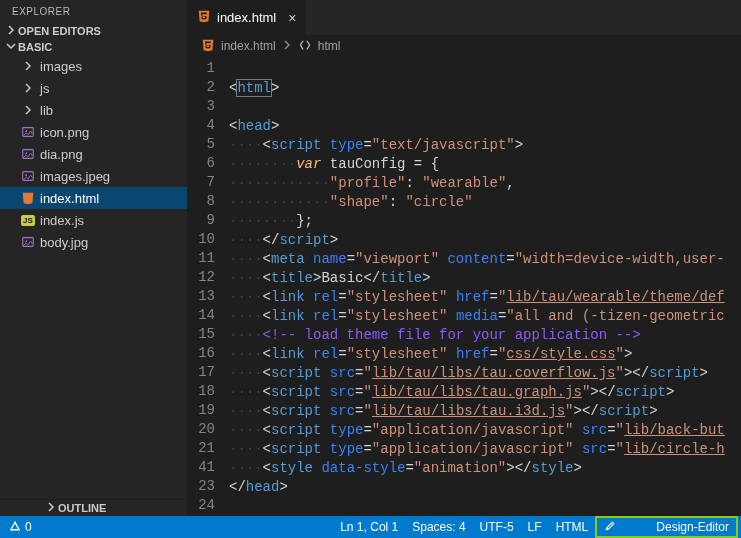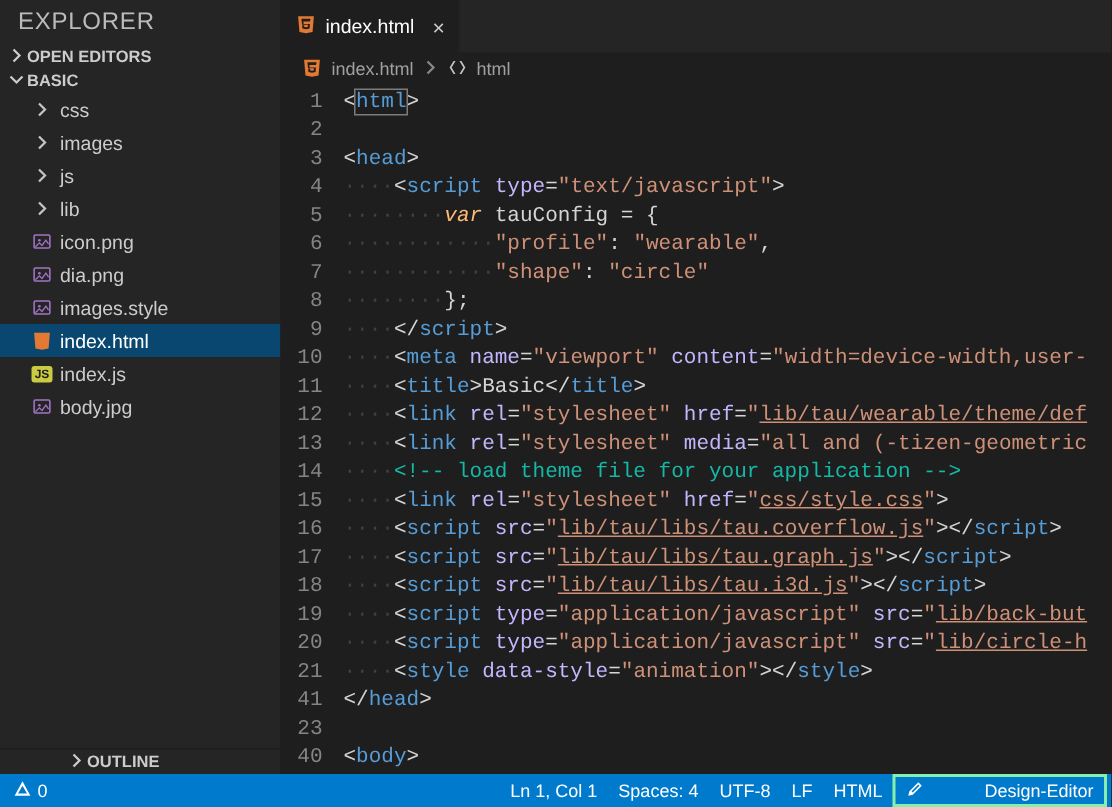--- a/index.html
+++ b/index.html
@@ -10,21 +10,21 @@
   color: #cccccc;
   overflow: hidden;
   width: 741px;
   height: 538px;
 }
 .container { display: flex; flex-direction: column; height: 538px; }
 .main { display: flex; flex: 1; overflow: hidden; }
 
 
 .sidebar { width: 187px; background: #252526; display: flex; flex-direction: column; }
-.explorer-header { padding: 6px 12px; font-size: 16px; letter-spacing: 0.5px; color: #bbbbbb; }
+.explorer-header { padding: 6px 12px; font-size: 10px; letter-spacing: 0.5px; color: #bbbbbb; }
 .section-header {
   display: flex; align-items: flex-start; padding: 2px 4px;
   font-size: 11px; font-weight: bold; color: #cccccc; cursor: pointer;
 }
 .section-header .chev { width: 14px; display: inline-flex; justify-content: center; }
 .tree { flex: 1; overflow: auto; }
 .tree-item {
   display: flex; align-items: center; padding: 2px 0 2px 18px;
   font-size: 13px; color: #cccccc; cursor: pointer; height: 22px;
 }
@@ -42,41 +42,41 @@
   border-right: 1px solid #252526; gap: 6px;
 }
 .tab .close { color: #cccccc; font-size: 14px; margin-left: 6px; }
 .breadcrumb {
   display: flex; align-items: center; padding: 4px 14px;
   font-size: 12px; color: #a0a0a0; height: 22px; gap: 6px;
 }
 .breadcrumb .sep { color: #666; }
 .code-area { flex: 1; display: flex; overflow: hidden; font-family: Consolas, 'Courier New', monospace; font-size: 14px; }
 .gutter { width: 42px; text-align: right; padding-right: 14px; color: #858585; line-height: 19px; padding-top: 2px; }
-.code { flex: 1; overflow: hidden; line-height: 19px; padding-top: 2px; white-space: pre; }
+.code { flex: 1; overflow: hidden; line-height: 19px; padding-top: 2px; white-space: pre; margin-top: 20px; }
 .code-line { height: 19px; }
 .indent { color: #404040; }
 .tag { color: #569cd6; }
-.attr { color: #c4b5fd; }
+.attr { color: #3b82f6; }
 .str { color: #ce9178; }
 .kw { color: #fdba74; font-style: italic; }
 .txt { color: #d4d4d4; }
-.com { color: #14b8a6; }
+.com { color: #8b5cf6; }
 .underline { text-decoration: underline; }
 .cursor-box { outline: 1px solid #7c7c7c; }
 
 
 .statusbar {
   height: 22px; background: #007acc; color: #ffffff;
   display: flex; align-items: center; font-size: 12px;
   justify-content: space-between; padding: 0 2px;
 }
 .status-left, .status-right { display: flex; align-items: center; height: 100%; }
 .status-item { padding: 0 7px; display: flex; align-items: center; gap: 4px; height: 100%; }
-.design-editor { border: 2px solid #86efac; margin-right: 1px; gap: 40px; }
+.design-editor { border: 2px solid #84cc16; margin-right: 1px; gap: 40px; }
 </style>
 </head>
 <body>
 
 <div class="container">
   <div class="main">
 
     <div class="sidebar">
       <div class="explorer-header">EXPLORER</div>
 
@@ -98,44 +98,36 @@
         <span>BASIC</span>
       </div>
 
       <div class="tree" id="file-tree">
           <div class="tree-item">
             <span class="icon">
               <svg width="10" height="10" viewBox="0 0 10 10">
                 <path d="M3 1 L7 5 L3 9" stroke="#c5c5c5" fill="none" stroke-width="1.5"></path>
               </svg>
             </span>
-            <span>css</span>
+            <span>images</span>
           </div>
           <div class="tree-item">
             <span class="icon">
               <svg width="10" height="10" viewBox="0 0 10 10">
                 <path d="M3 1 L7 5 L3 9" stroke="#c5c5c5" fill="none" stroke-width="1.5"></path>
               </svg>
             </span>
-            <span>images</span>
+            <span>js</span>
           </div>
           <div class="tree-item">
             <span class="icon">
               <svg width="10" height="10" viewBox="0 0 10 10">
                 <path d="M3 1 L7 5 L3 9" stroke="#c5c5c5" fill="none" stroke-width="1.5"></path>
               </svg>
             </span>
-            <span>js</span>
-          </div>
-          <div class="tree-item">
-            <span class="icon">
-              <svg width="10" height="10" viewBox="0 0 10 10">
-                <path d="M3 1 L7 5 L3 9" stroke="#c5c5c5" fill="none" stroke-width="1.5"></path>
-              </svg>
-            </span>
             <span>lib</span>
           </div>
           <div class="tree-item">
             <span class="icon">
               <svg width="14" height="14" viewBox="0 0 16 16">
                 <rect x="2" y="3" width="12" height="10" rx="1" fill="none" stroke="#a074c4" stroke-width="1.2"></rect>
                 <circle cx="6" cy="7" r="1" fill="#a074c4"></circle>
                 <path d="M3 12l3-3 2 2 3-4 2 3" stroke="#a074c4" fill="none"></path>
               </svg>
             </span>
@@ -152,21 +144,21 @@
             <span>dia.png</span>
           </div>
           <div class="tree-item">
             <span class="icon">
               <svg width="14" height="14" viewBox="0 0 16 16">
                 <rect x="2" y="3" width="12" height="10" rx="1" fill="none" stroke="#a074c4" stroke-width="1.2"></rect>
                 <circle cx="6" cy="7" r="1" fill="#a074c4"></circle>
                 <path d="M3 12l3-3 2 2 3-4 2 3" stroke="#a074c4" fill="none"></path>
               </svg>
             </span>
-            <span>images.style</span>
+            <span>images.jpeg</span>
           </div>
           <div class="tree-item selected">
             <span class="icon">
               <svg width="14" height="14" viewBox="0 0 16 16">
                 <path fill="#e37933" d="M2 2l1 12 5 1 5-1 1-12H2z"></path>
               </svg>
             </span>
             <span>index.html</span>
           </div>
           <div class="tree-item">
@@ -248,21 +240,21 @@
             <div class="code-line">14</div>
             <div class="code-line">15</div>
             <div class="code-line">16</div>
             <div class="code-line">17</div>
             <div class="code-line">18</div>
             <div class="code-line">19</div>
             <div class="code-line">20</div>
             <div class="code-line">21</div>
             <div class="code-line">41</div>
             <div class="code-line">23</div>
-            <div class="code-line">40</div>
+            <div class="code-line">24</div>
           </div>
         <div class="code" id="code"><div class="code-line"><span class="txt">&lt;</span><span class="tag cursor-box">html</span><span class="txt">&gt;</span></div><div class="code-line"></div><div class="code-line"><span class="txt">&lt;</span><span class="tag">head</span><span class="txt">&gt;</span></div><div class="code-line"><span class="indent">····</span><span class="txt">&lt;</span><span class="tag">script</span> <span class="attr">type</span><span class="txt">=</span><span class="str">"text/javascript"</span><span class="txt">&gt;</span></div><div class="code-line"><span class="indent">········</span><span class="kw">var</span> <span class="txt">tauConfig = {</span></div><div class="code-line"><span class="indent">············</span><span class="str">"profile"</span><span class="txt">: </span><span class="str">"wearable"</span><span class="txt">,</span></div><div class="code-line"><span class="indent">············</span><span class="str">"shape"</span><span class="txt">: </span><span class="str">"circle"</span></div><div class="code-line"><span class="indent">········</span><span class="txt">};</span></div><div class="code-line"><span class="indent">····</span><span class="txt">&lt;/</span><span class="tag">script</span><span class="txt">&gt;</span></div><div class="code-line"><span class="indent">····</span><span class="txt">&lt;</span><span class="tag">meta</span> <span class="attr">name</span><span class="txt">=</span><span class="str">"viewport"</span> <span class="attr">content</span><span class="txt">=</span><span class="str">"width=device-width,user-</span></div><div class="code-line"><span class="indent">····</span><span class="txt">&lt;</span><span class="tag">title</span><span class="txt">&gt;Basic&lt;/</span><span class="tag">title</span><span class="txt">&gt;</span></div><div class="code-line"><span class="indent">····</span><span class="txt">&lt;</span><span class="tag">link</span> <span class="attr">rel</span><span class="txt">=</span><span class="str">"stylesheet"</span> <span class="attr">href</span><span class="txt">=</span><span class="str">"<span class="underline">lib/tau/wearable/theme/def</span></span></div><div class="code-line"><span class="indent">····</span><span class="txt">&lt;</span><span class="tag">link</span> <span class="attr">rel</span><span class="txt">=</span><span class="str">"stylesheet"</span> <span class="attr">media</span><span class="txt">=</span><span class="str">"all and (-tizen-geometric</span></div><div class="code-line"><span class="indent">····</span><span class="com">&lt;!-- load theme file for your application --&gt;</span></div><div class="code-line"><span class="indent">····</span><span class="txt">&lt;</span><span class="tag">link</span> <span class="attr">rel</span><span class="txt">=</span><span class="str">"stylesheet"</span> <span class="attr">href</span><span class="txt">=</span><span class="str">"<span class="underline">css/style.css</span>"</span><span class="txt">&gt;</span></div><div class="code-line"><span class="indent">····</span><span class="txt">&lt;</span><span class="tag">script</span> <span class="attr">src</span><span class="txt">=</span><span class="str">"<span class="underline">lib/tau/libs/tau.coverflow.js</span>"</span><span class="txt">&gt;&lt;/</span><span class="tag">script</span><span class="txt">&gt;</span></div><div class="code-line"><span class="indent">····</span><span class="txt">&lt;</span><span class="tag">script</span> <span class="attr">src</span><span class="txt">=</span><span class="str">"<span class="underline">lib/tau/libs/tau.graph.js</span>"</span><span class="txt">&gt;&lt;/</span><span class="tag">script</span><span class="txt">&gt;</span></div><div class="code-line"><span class="indent">····</span><span class="txt">&lt;</span><span class="tag">script</span> <span class="attr">src</span><span class="txt">=</span><span class="str">"<span class="underline">lib/tau/libs/tau.i3d.js</span>"</span><span class="txt">&gt;&lt;/</span><span class="tag">script</span><span class="txt">&gt;</span></div><div class="code-line"><span class="indent">····</span><span class="txt">&lt;</span><span class="tag">script</span> <span class="attr">type</span><span class="txt">=</span><span class="str">"application/javascript"</span> <span class="attr">src</span><span class="txt">=</span><span class="str">"<span class="underline">lib/back-but</span></span></div><div class="code-line"><span class="indent">····</span><span class="txt">&lt;</span><span class="tag">script</span> <span class="attr">type</span><span class="txt">=</span><span class="str">"application/javascript"</span> <span class="attr">src</span><span class="txt">=</span><span class="str">"<span class="underline">lib/circle-h</span></span></div><div class="code-line"><span class="indent">····</span><span class="txt">&lt;</span><span class="tag">style</span> <span class="attr">data-style</span><span class="txt">=</span><span class="str">"animation"</span><span class="txt">&gt;&lt;/</span><span class="tag">style</span><span class="txt">&gt;</span></div><div class="code-line"><span class="txt">&lt;/</span><span class="tag">head</span><span class="txt">&gt;</span></div><div class="code-line"></div><div class="code-line"><span class="txt">&lt;</span><span class="tag">body</span><span class="txt">&gt;</span></div></div>
       </div>
     </div>
   </div>
 
   <div class="statusbar">
     <div class="status-left">
       <div class="status-item">
         <span>
@@ -274,21 +266,21 @@
       </div>
     </div>
     <div class="status-right">
       <div class="status-item">
           <span>Ln 1, Col 1</span>
         </div>
       <div class="status-item">
           <span>Spaces: 4</span>
         </div>
       <div class="status-item">
-          <span>UTF-8</span>
+          <span>UTF-5</span>
         </div>
       <div class="status-item">
           <span>LF</span>
         </div>
       <div class="status-item">
           <span>HTML</span>
         </div>
       <div class="status-item design-editor">
         <span>
           <svg width="12" height="12" viewBox="0 0 16 16">

